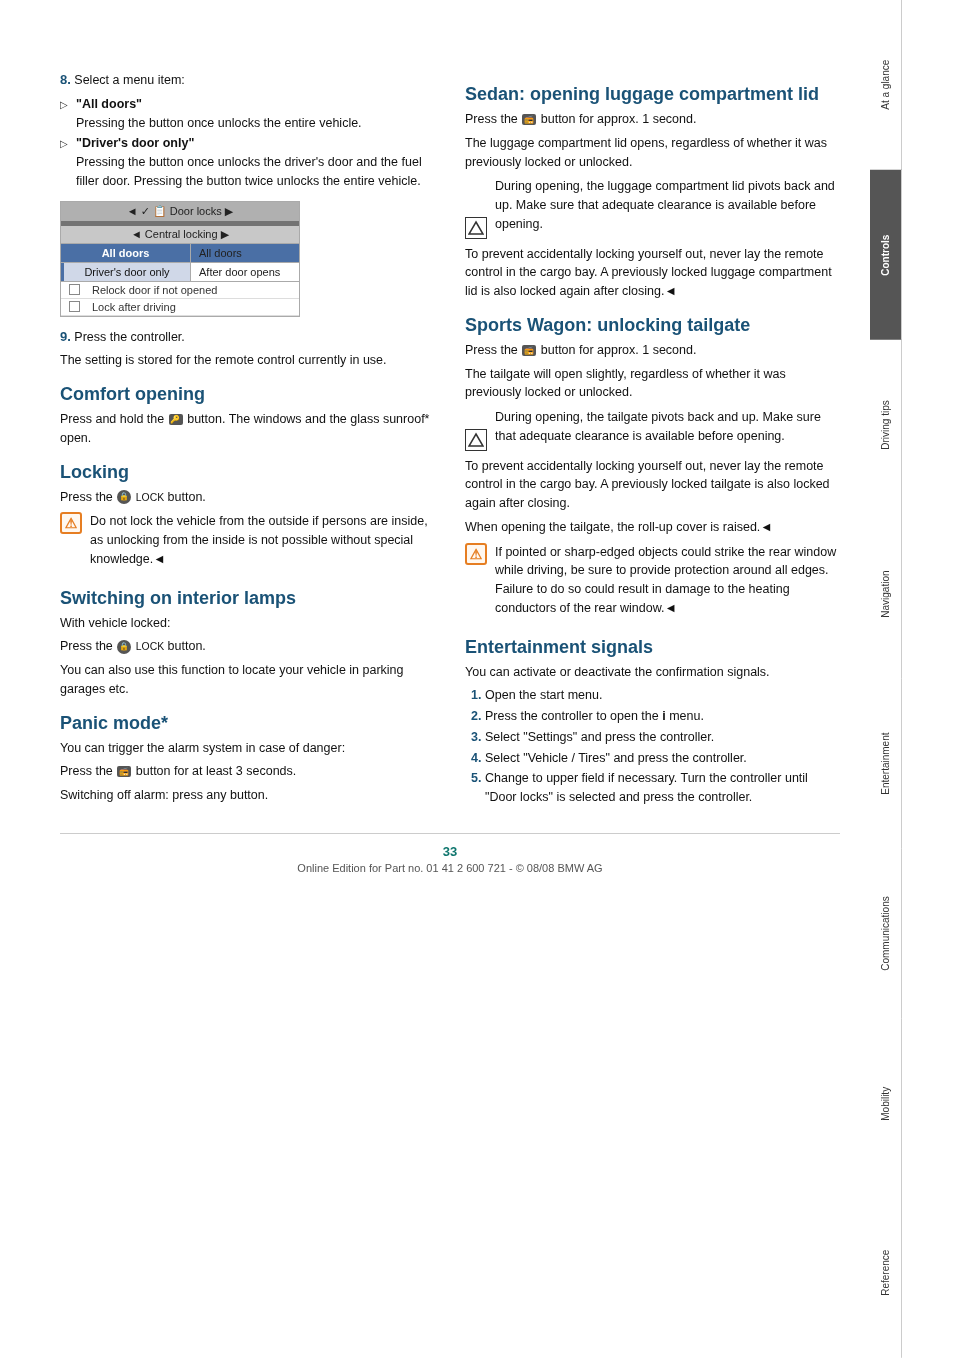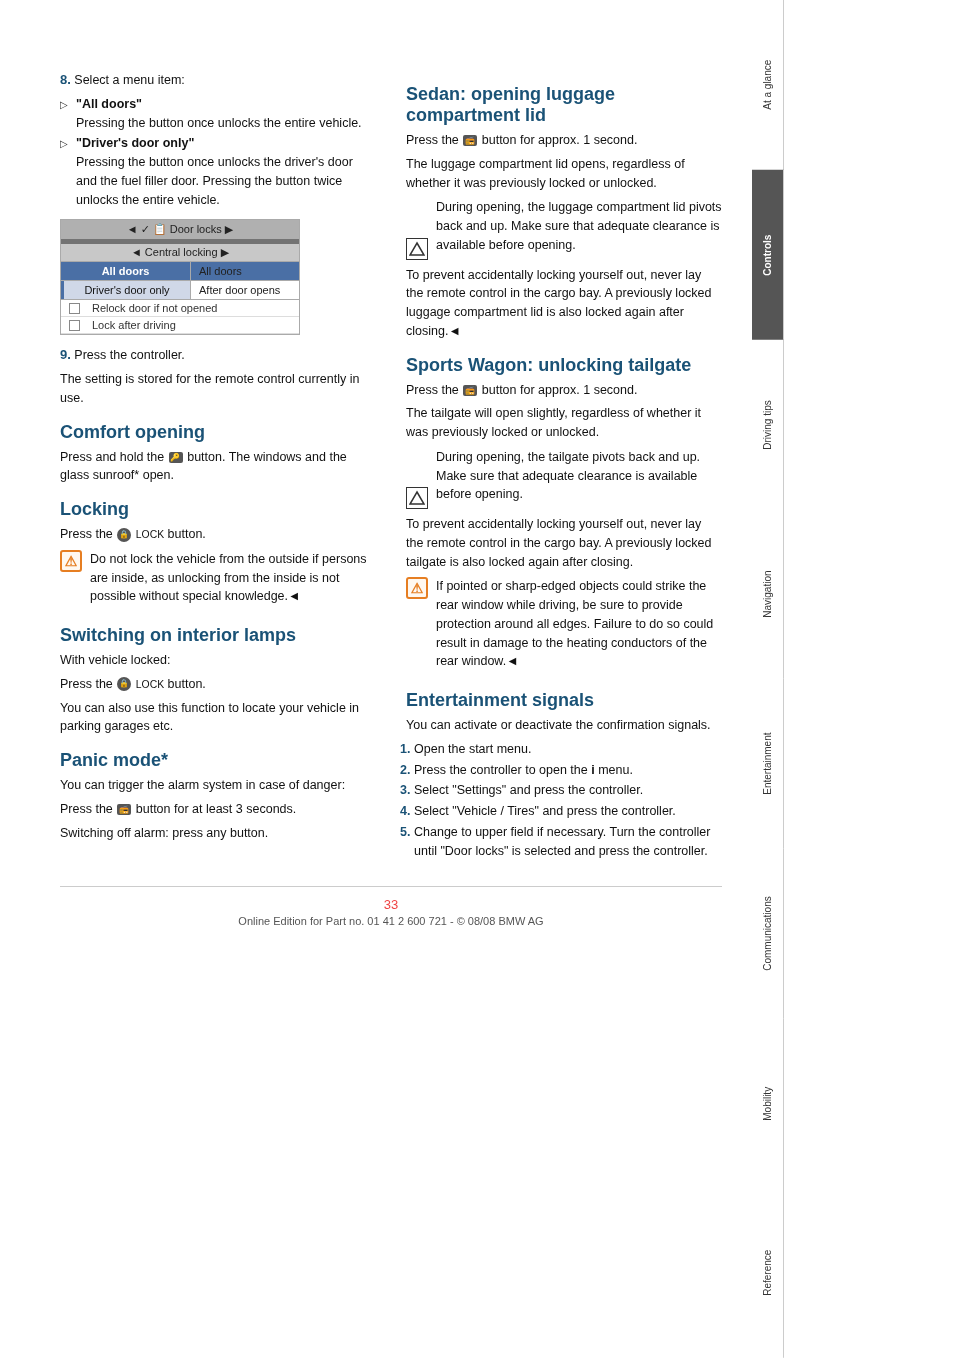--- a/index.html
+++ b/index.html
@@ -7,21 +7,21 @@
       font-family: Arial, Helvetica, sans-serif;
       font-size: 13px;
       background: #fff;
       width: 960px;
       min-height: 1358px;
       position: relative;
       overflow-x: hidden;
     }
     .page-wrapper {
       display: flex;
-      width: 784px;
+      width: 960px;
       min-height: 1358px;
     }
     .main-content {
       flex: 1;
       padding: 60px 30px 40px 60px;
       max-width: 870px;
     }
     .sidebar {
       width: 32px;
       display: flex;
@@ -68,21 +68,21 @@
       margin-bottom: 5px;
       margin-top: 14px;
     }
     p {
       font-size: 12.5px;
       line-height: 1.5;
       margin-bottom: 5px;
       color: #111;
     }
     ol {
-      margin-left: 8px;
+      margin-left: 20px;
       margin-bottom: 5px;
     }
     ol li {
       font-size: 12.5px;
       line-height: 1.5;
       color: #111;
       margin-bottom: 2px;
     }
     ol li::marker {
       color: #1a5276;
@@ -244,23 +244,23 @@
     }
     .page-footer {
       text-align: center;
       padding: 10px 0;
       font-size: 11px;
       color: #555;
       border-top: 1px solid #ccc;
       margin-top: 20px;
     }
     .page-num {
-      font-weight: normal;
+      font-weight: bold;
       font-size: 13px;
-      color: #ef4444;
+      color: #0f766e;
       display: block;
       margin-bottom: 3px;
     }
     .top-step {
       margin-bottom: 6px;
     }
     .bold-sub {
       font-weight: bold;
     }
     .section-num {
@@ -378,20 +378,21 @@
           <p>The tailgate will open slightly, regardless of whether it was previously locked or unlocked.</p>
           <div class="note-box">
             <div class="note-icon">
               <svg viewBox="0 0 16 16" fill="none" stroke="#333" stroke-width="1.5">
                 <polygon points="8,2 15,14 1,14"></polygon>
               </svg>
             </div>
             <p>During opening, the tailgate pivots back and up. Make sure that adequate clearance is available before opening.</p>
           </div>
           <p>To prevent accidentally locking yourself out, never lay the remote control in the cargo bay. A previously locked tailgate is also locked again after closing.</p>
+          <p>When opening the tailgate, the roll-up cover is raised.◄</p>
           <div class="warning-box">
             <div class="warning-icon">⚠</div>
             <p>If pointed or sharp-edged objects could strike the rear window while driving, be sure to provide protection around all edges. Failure to do so could result in damage to the heating conductors of the rear window.◄</p>
           </div>
         </div>
 
         <div class="step-block">
           <h2 class="section-heading">Entertainment signals</h2>
           <p>You can activate or deactivate the confirmation signals.</p>
           <ol>

